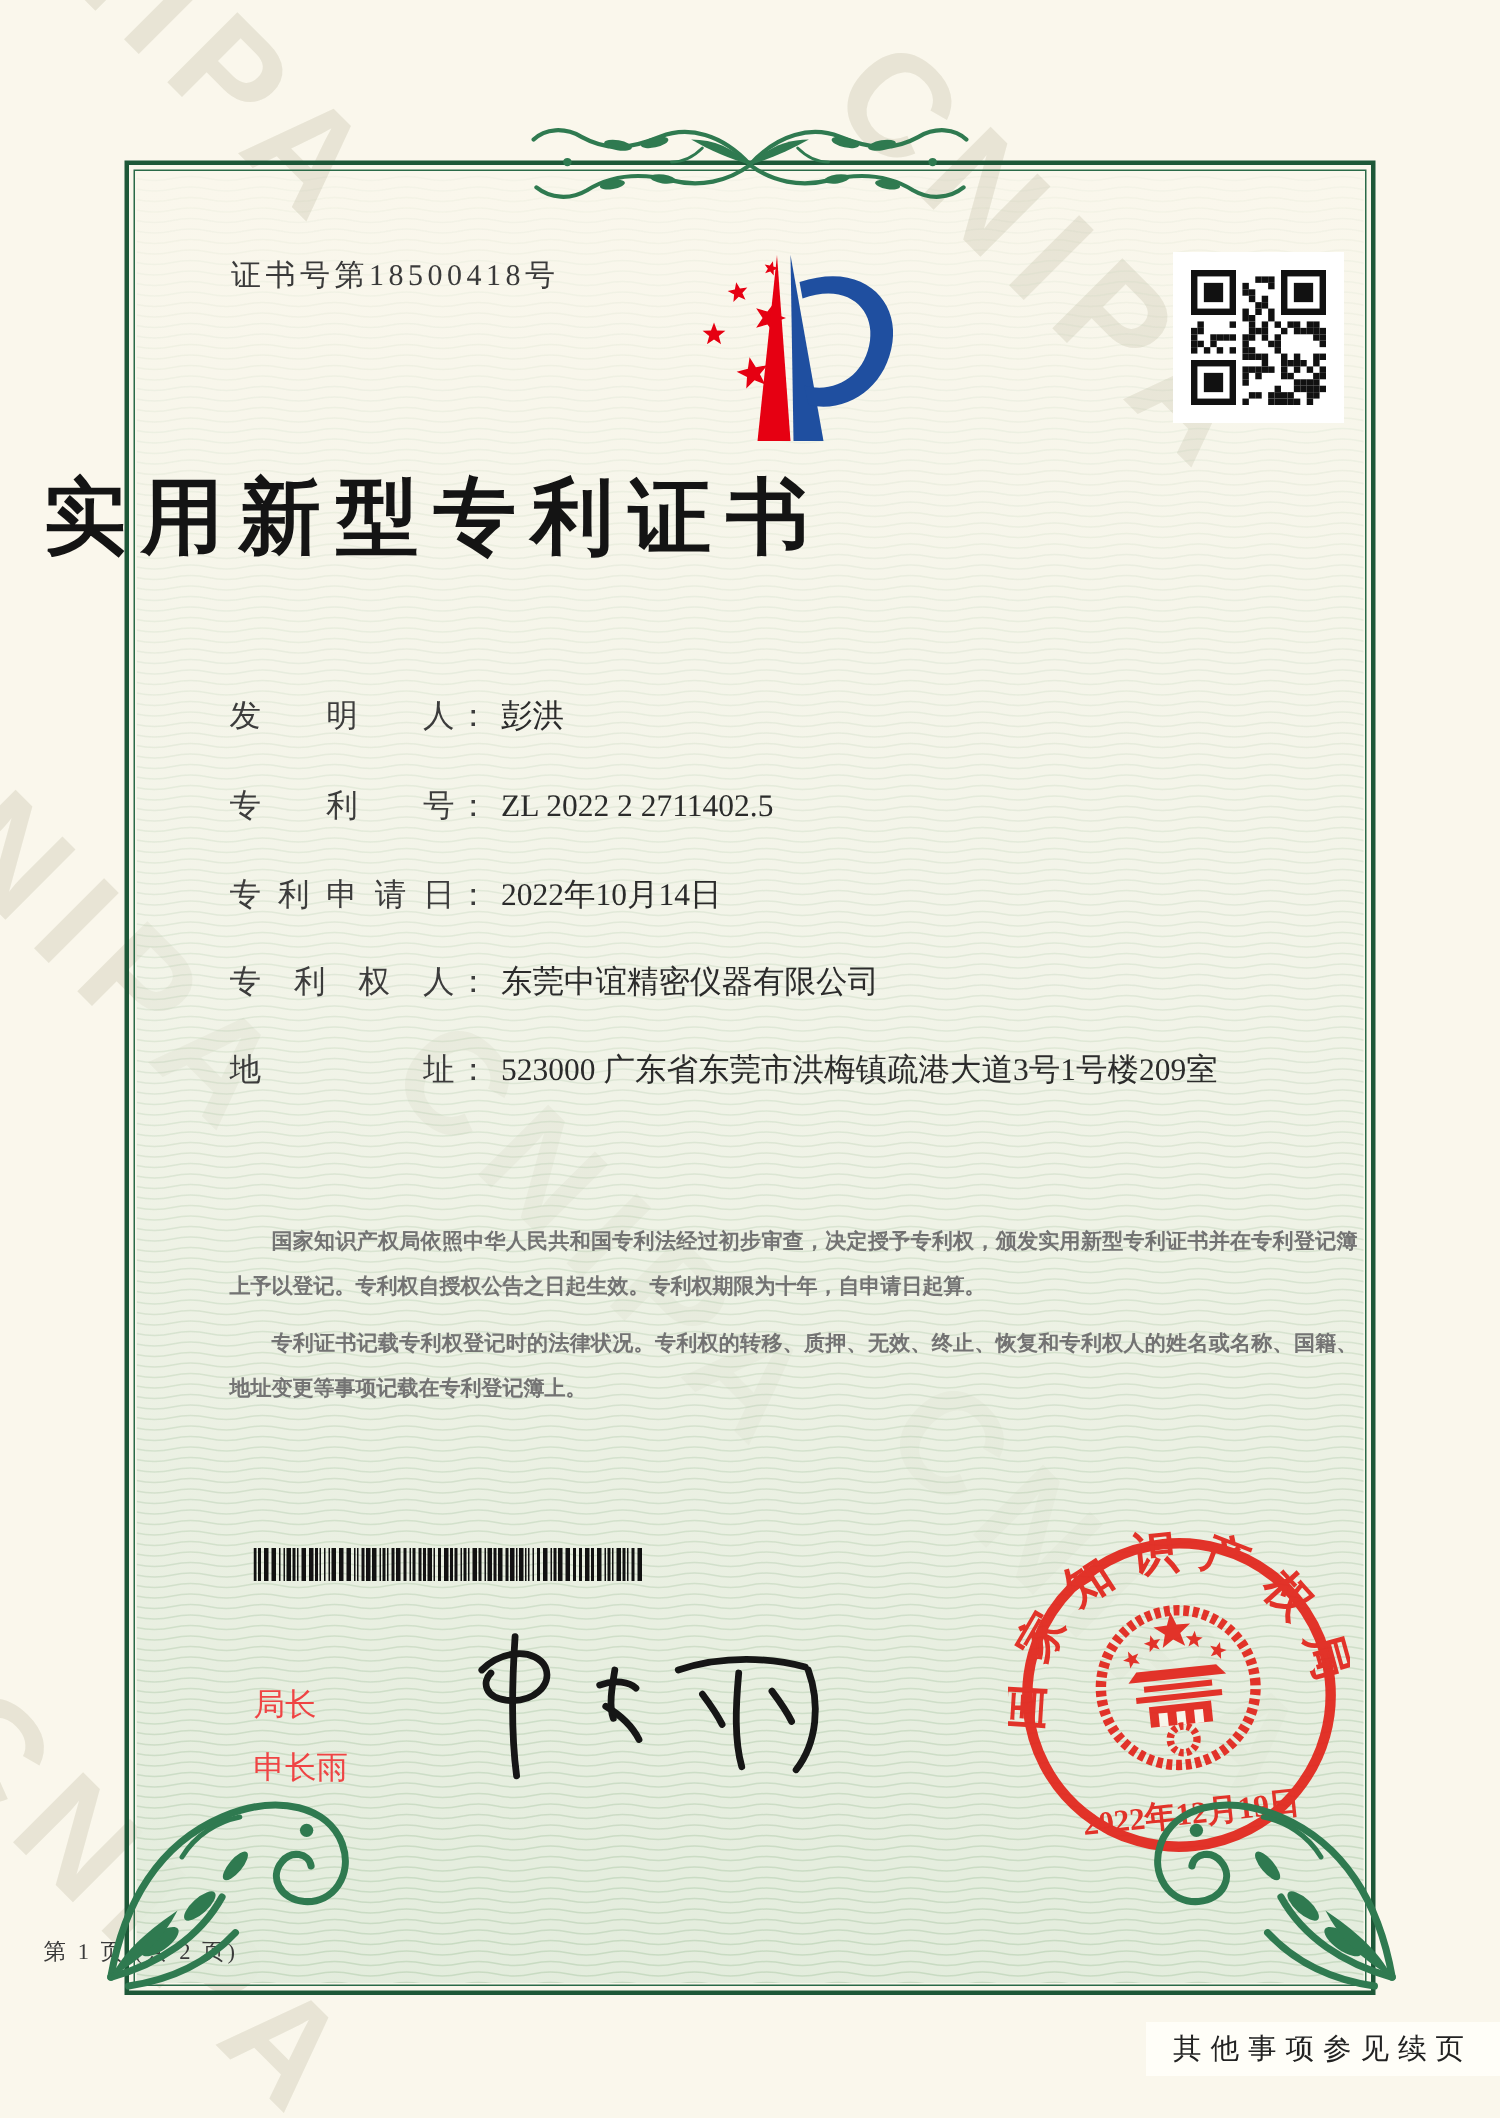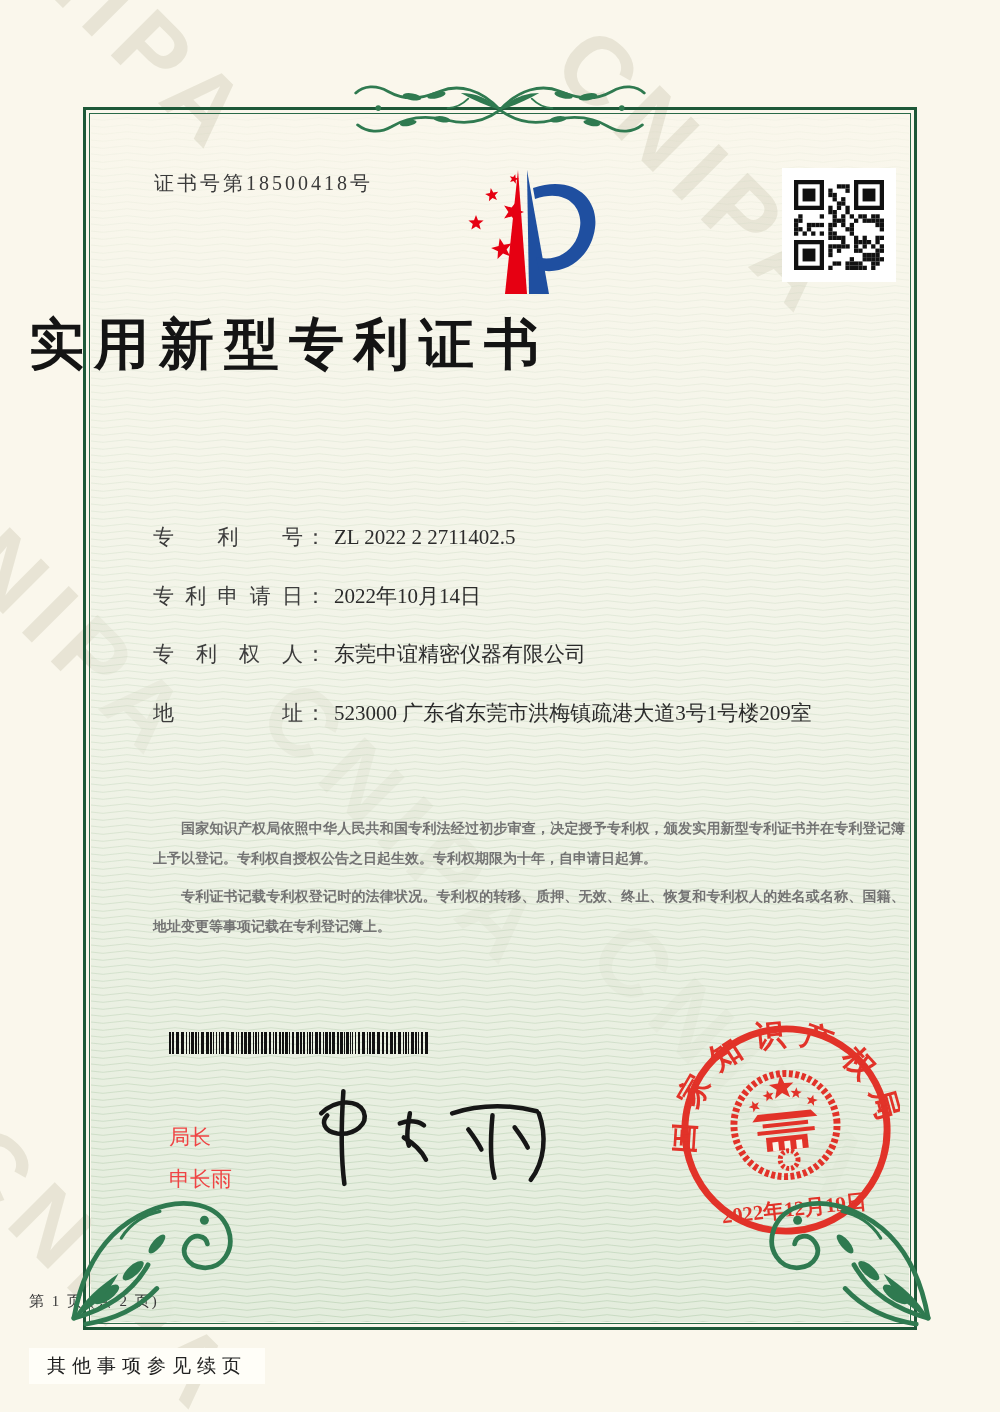--- a/index.html
+++ b/index.html
@@ -44,21 +44,21 @@
   .fvalue{color:#2b2b2b;}
   .fgroup2{position:absolute;left:381px;top:0;}
   .paragraphs{position:absolute;left:124px;top:814px;width:752px;}
   .paragraphs p{margin:0 0 8px 0;font-size:14px;line-height:30px;text-indent:2em;text-align:justify;color:#737373;font-weight:bold;}
   .barcode{position:absolute;left:140px;top:1032px;}
   .director{position:absolute;left:140px;top:1116px;font-family:"Liberation Sans","DejaVu Sans",sans-serif;
             font-size:21px;color:#ef4444;line-height:42px;}
   .signature{position:absolute;left:262px;top:1078px;}
   .seal{position:absolute;left:643px;top:1016px;}
   .page-indicator{position:absolute;left:0;right:0;top:1292px;text-align:left;font-size:15px;color:#3a3a3a;letter-spacing:2px;}
-  .footer-note{position:absolute;left:0;right:0;top:1348px;text-align:left;}
+  .footer-note{position:absolute;left:0;right:0;top:1348px;text-align:right;}
   .footer-note span{display:inline-block;background:#fffef8;padding:5px 18px;font-size:19px;letter-spacing:6px;color:#222;}
 </style>
 </head>
 <body>
 
 <div class="page">
 
   <svg width="0" height="0" style="position:absolute">
     <defs>
       <g id="corner-flourish">
@@ -450,20 +450,23 @@
           <rect x="64.28571428571428" y="4.285714285714286" width="21.428571428571427" height="21.428571428571427" fill="#fff"></rect>
           <rect x="68.57142857142857" y="8.571428571428571" width="12.857142857142858" height="12.857142857142858" fill="#111"></rect>
           <rect x="0" y="60" width="30" height="30" fill="#111"></rect>
           <rect x="4.285714285714286" y="64.28571428571428" width="21.428571428571427" height="21.428571428571427" fill="#fff"></rect>
           <rect x="8.571428571428571" y="68.57142857142857" width="12.857142857142858" height="12.857142857142858" fill="#111"></rect>
         </svg>
     </div>
 
     <div class="title">实用新型专利证书</div>
 
+    <div class="field-row" style="top:463px">
+      <span class="flabel">发明人</span><span class="fcolon">：</span><span class="fvalue">彭洪</span>
+    </div>
     <div class="field-row" style="top:523px">
       <span class="flabel">专利号</span><span class="fcolon">：</span><span class="fvalue">ZL 2022 2 2711402.5</span>
     </div>
     <div class="field-row" style="top:582px">
       <span class="flabel">专利申请日</span><span class="fcolon">：</span><span class="fvalue">2022年10月14日</span>
     </div>
     <div class="field-row" style="top:640px">
       <span class="flabel">专利权人</span><span class="fcolon">：</span><span class="fvalue">东莞中谊精密仪器有限公司</span>
     </div>
     <div class="field-row" style="top:699px">

